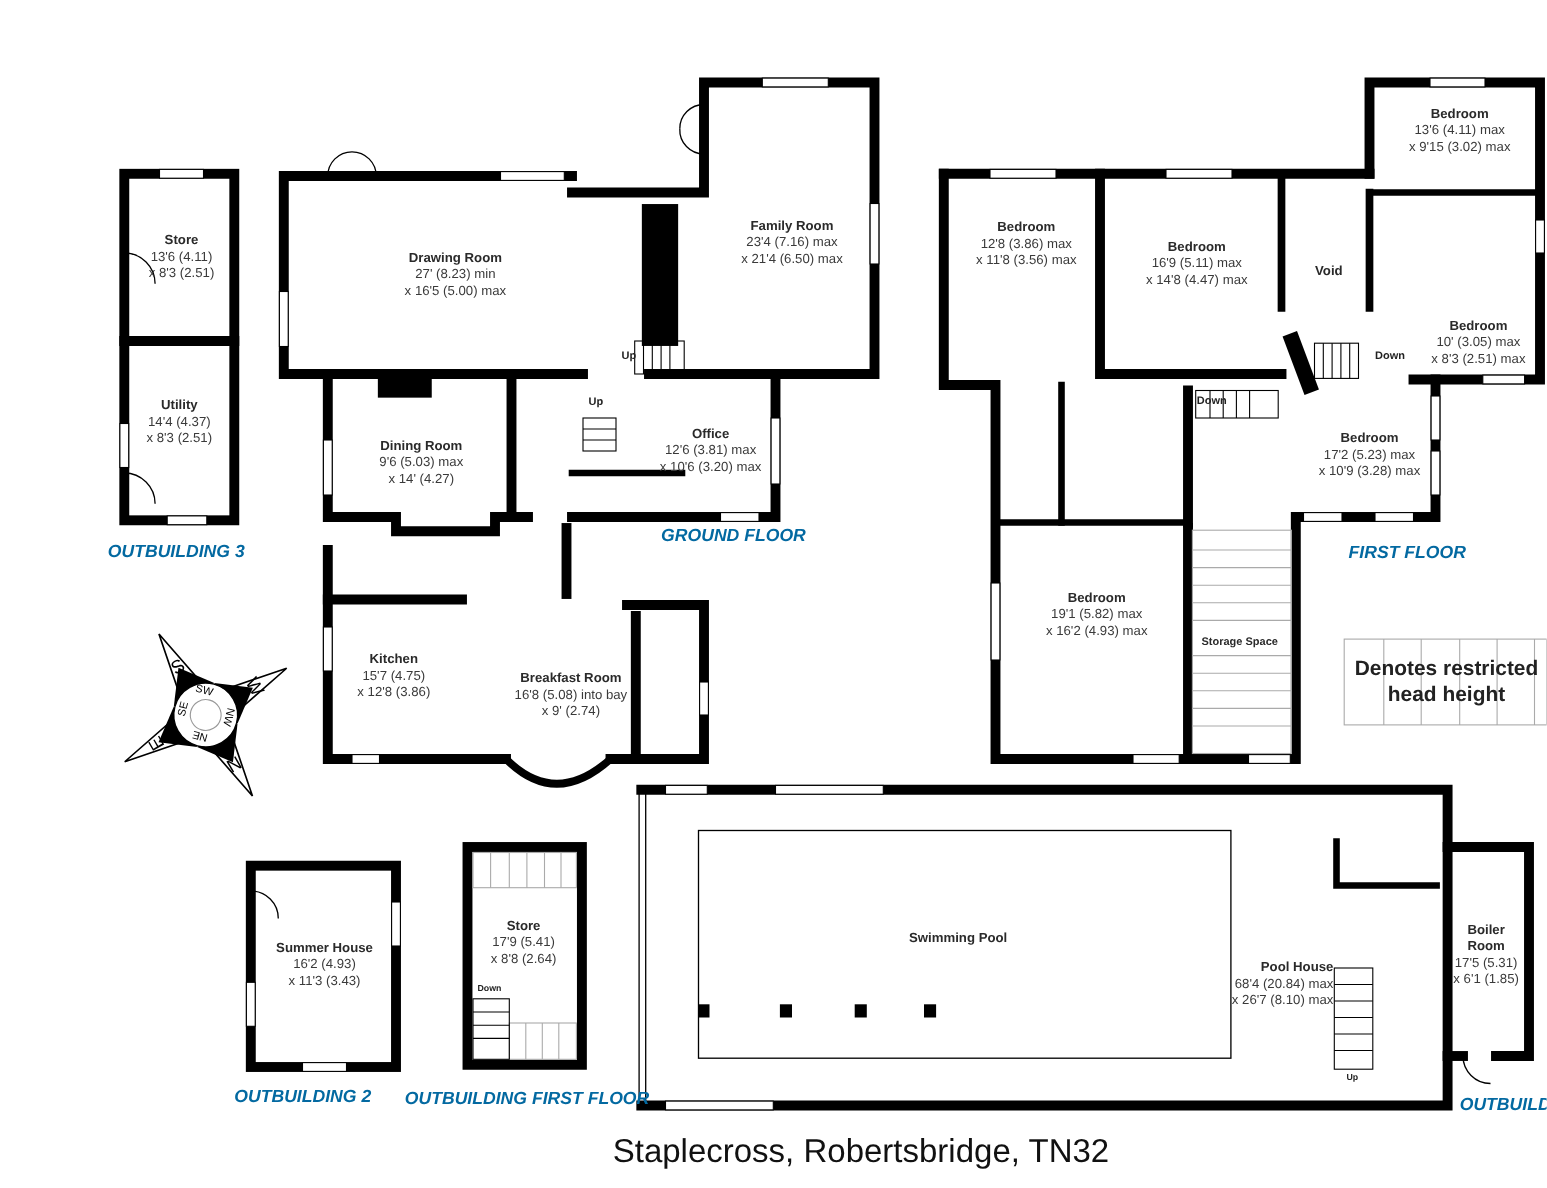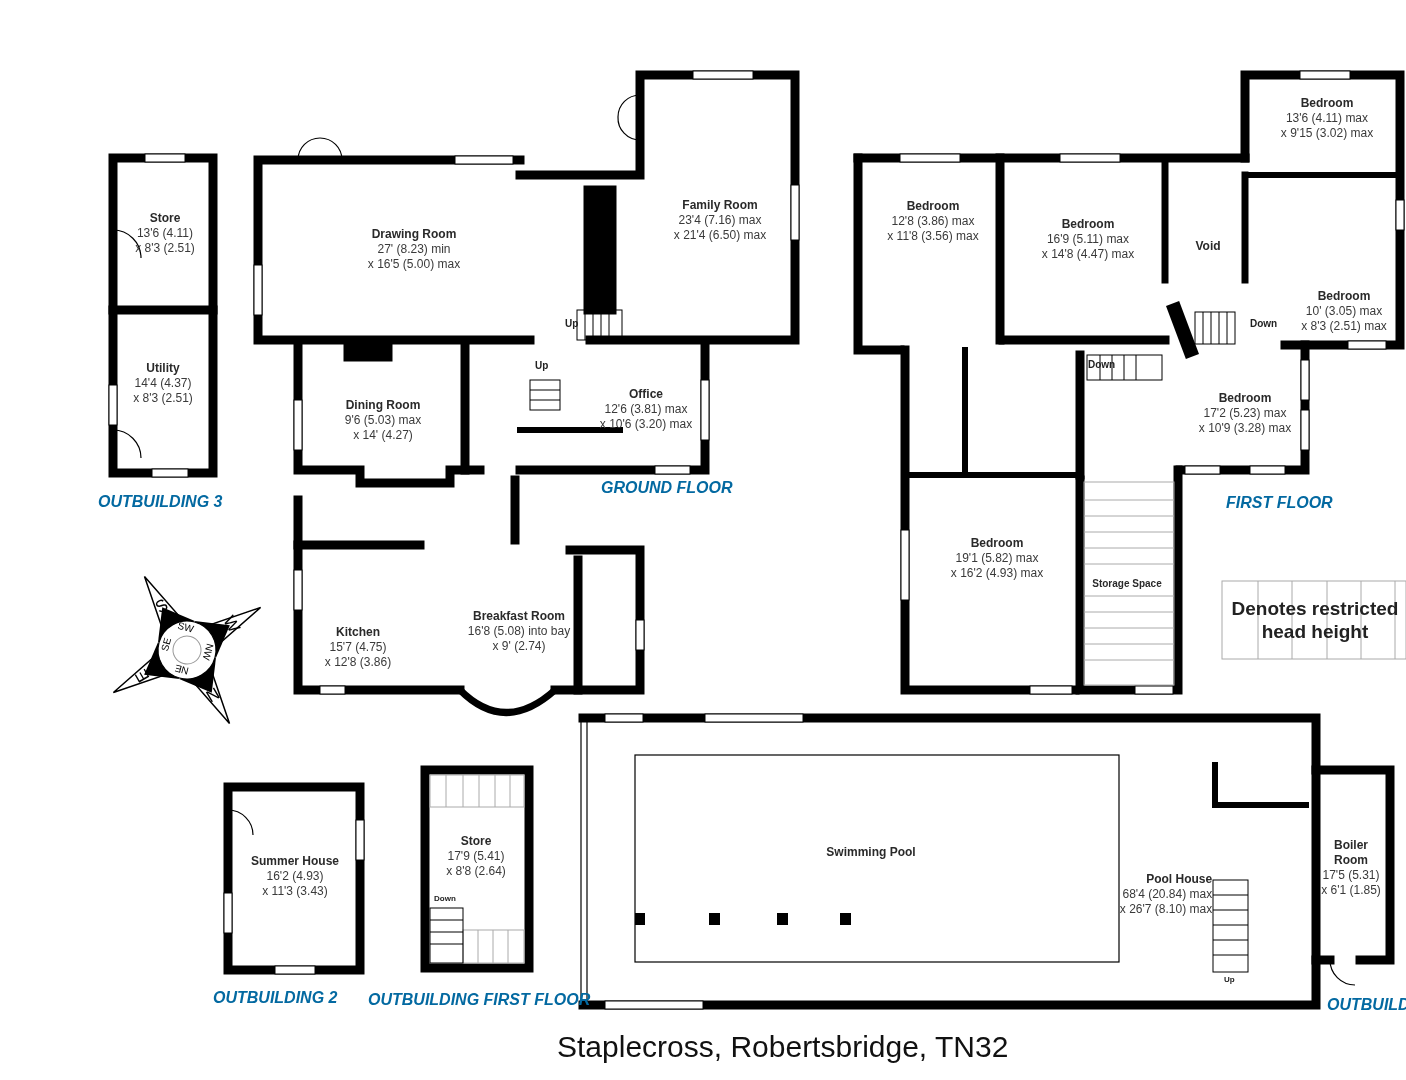--- a/index.html
+++ b/index.html
@@ -245,21 +245,21 @@
 <div class="lbl" style="left:383px;top:398px;">
   <span class="n">Dining Room</span>
   <span class="d">9'6 (5.03) max</span>
   <span class="d">x 14' (4.27)</span>
 </div>
 <div class="lbl" style="left:646px;top:387px;text-align:center;">
   <span class="n">Office</span>
   <span class="d">12'6 (3.81) max</span>
   <span class="d">x 10'6 (3.20) max</span>
 </div>
-<div class="lbl" style="left:358px;top:592px;margin-top:33px;">
+<div class="lbl" style="left:358px;top:592px;">
   <span class="n">Kitchen</span>
   <span class="d">15'7 (4.75)</span>
   <span class="d">x 12'8 (3.86)</span>
 </div>
 <div class="lbl" style="left:519px;top:609px;">
   <span class="n">Breakfast Room</span>
   <span class="d">16'8 (5.08) into bay</span>
   <span class="d">x 9' (2.74)</span>
 </div>
 <div class="lbl" style="left:933px;top:199px;">

